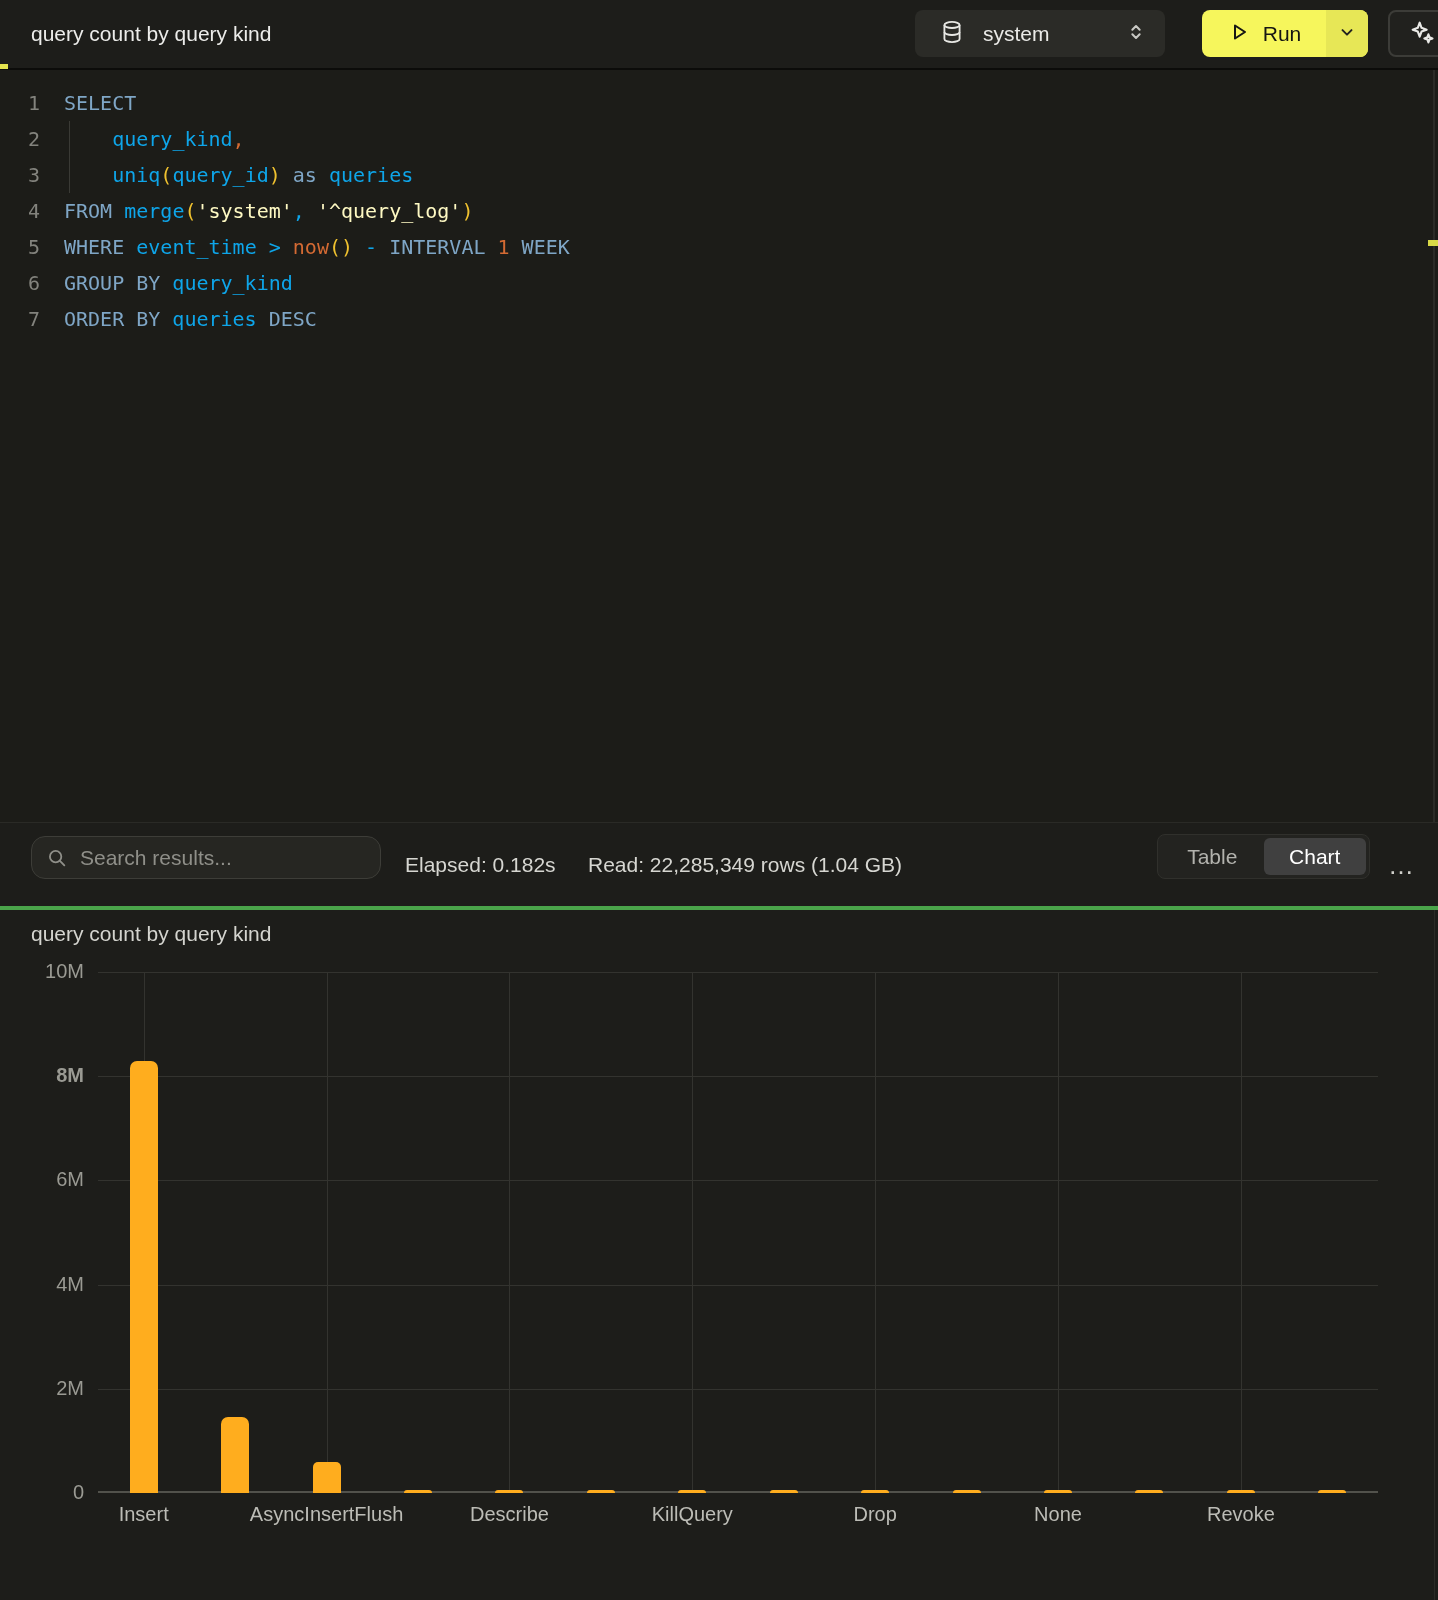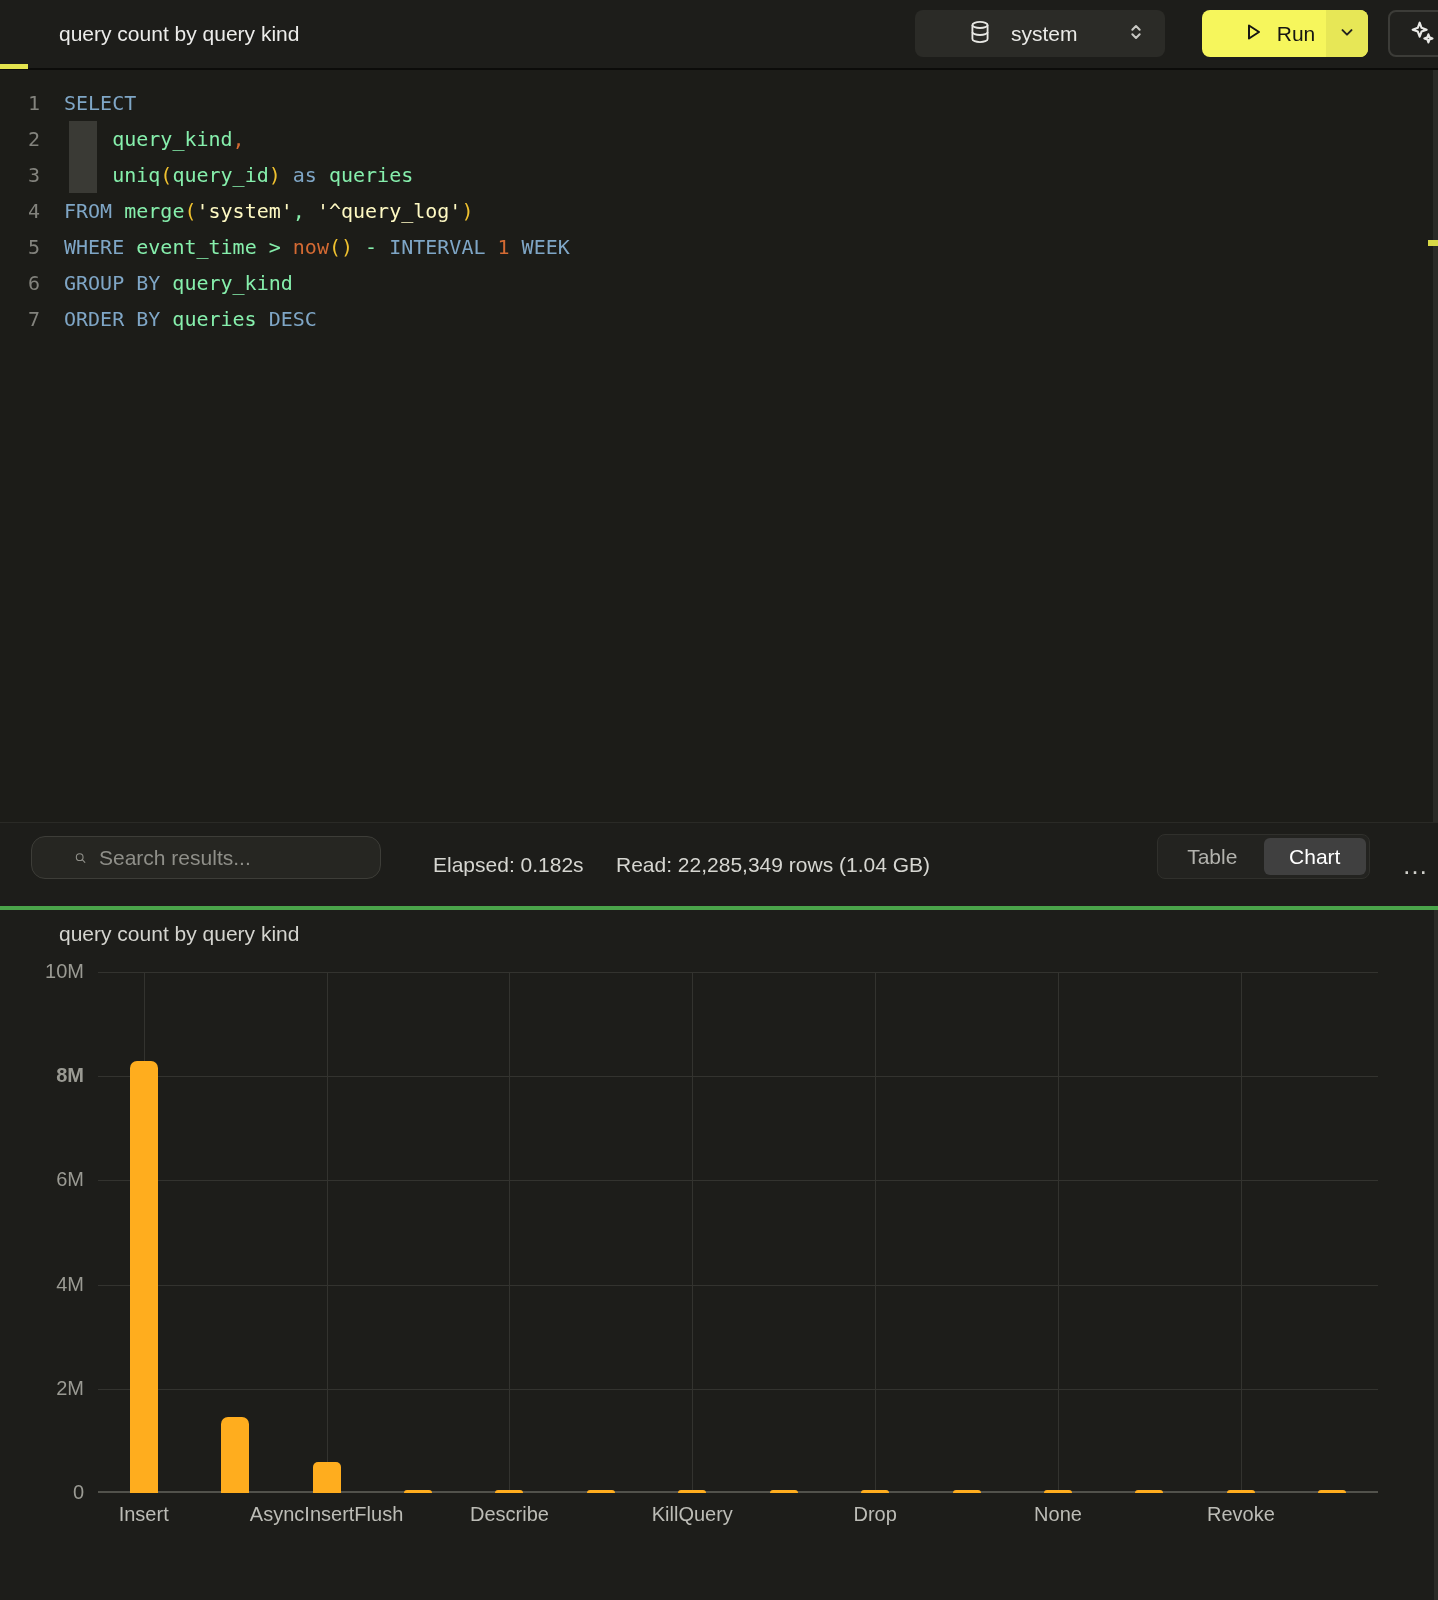--- a/index.html
+++ b/index.html
@@ -1,18 +1,18 @@
 <!DOCTYPE html>
 <html><head>
 <meta charset="utf-8">
 <style>
   * { margin:0; padding:0; box-sizing:border-box; }
   html,body { width:1438px; height:1600px; background:#1c1c18; overflow:hidden;
               font-family:"Liberation Sans", sans-serif; }
-  .abs { position:absolute;padding-left:28px; }
+  .abs { position:absolute; }
 
   
   #topbar { left:0; top:0; width:1438px; height:70px; background:#1d1d1a;
             border-bottom:2px solid #0c0c0a; }
   #topbar-title { left:31px; top:0; height:68px; display:flex; align-items:center;
                   color:#ececea; font-size:21px; }
   #yellow-notch { left:0; top:64px; width:8px; height:5px; background:#e3e34e; }
 
   #db-selector { left:915px; top:10px; width:250px; height:47px; background:#2b2b27;
                  border-radius:8px; display:flex; align-items:center; cursor:pointer; }
@@ -32,21 +32,21 @@
                justify-content:flex-start; padding-left:18px; cursor:pointer; }
 
   
   #editor { left:0; top:70px; width:1438px; height:752px; background:#1c1c18; cursor:text; }
   #code-lines { position:absolute; left:0; top:15px; width:1400px; }
   .code-line { display:flex; height:36px; line-height:36px;
                font-family:"DejaVu Sans Mono", monospace; font-size:20px; white-space:pre; }
   .gutter-num { width:40px; text-align:right; color:#83837d; }
   .code-text { margin-left:24px; }
   .tok-kw  { color:#7fa6c6; }
-  .tok-pl  { color:#86efac; }
+  .tok-pl  { color:#0ea5e9; }
   .tok-par { color:#efc12f; }
   .tok-str { color:#fef9c3; }
   .tok-or  { color:#d46a33; }
   #indent-guide { left:69px; top:51px; width:1px; height:72px; background:#3a3a35; }
   #overview-ruler { left:1433px; top:0; width:2px; height:752px; background:#2b2b27; }
   #ruler-marker { left:1428px; top:170px; width:10px; height:6px; background:#d9d947; }
 
   
   #toolbar { left:0; top:822px; width:1438px; height:84px; background:#1d1d1a;
              border-top:1px solid #2a2a26; }

